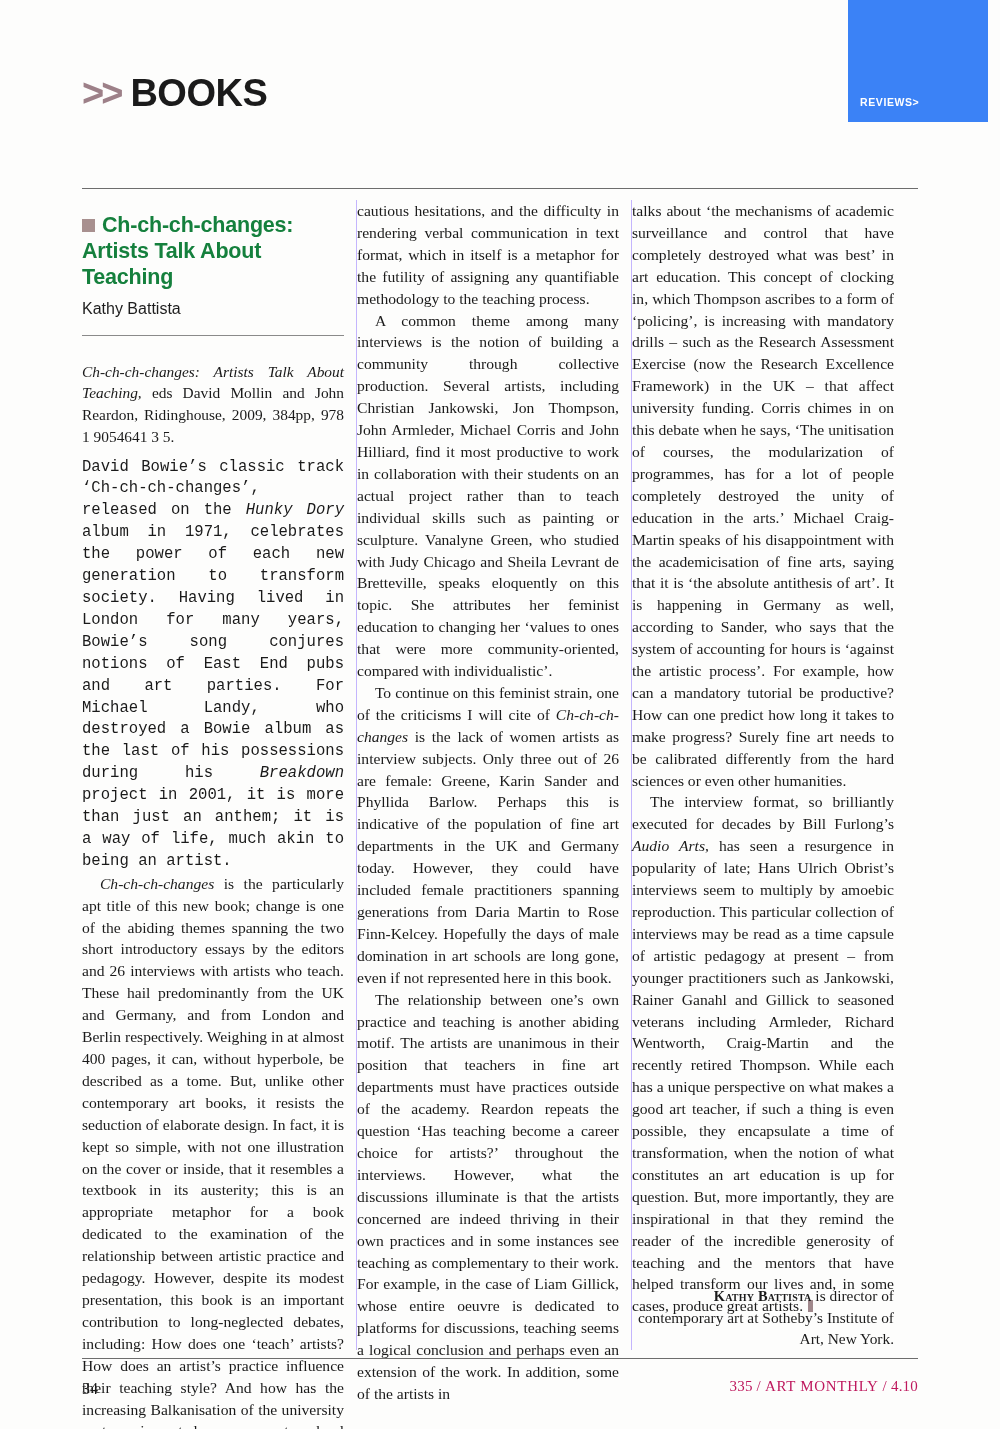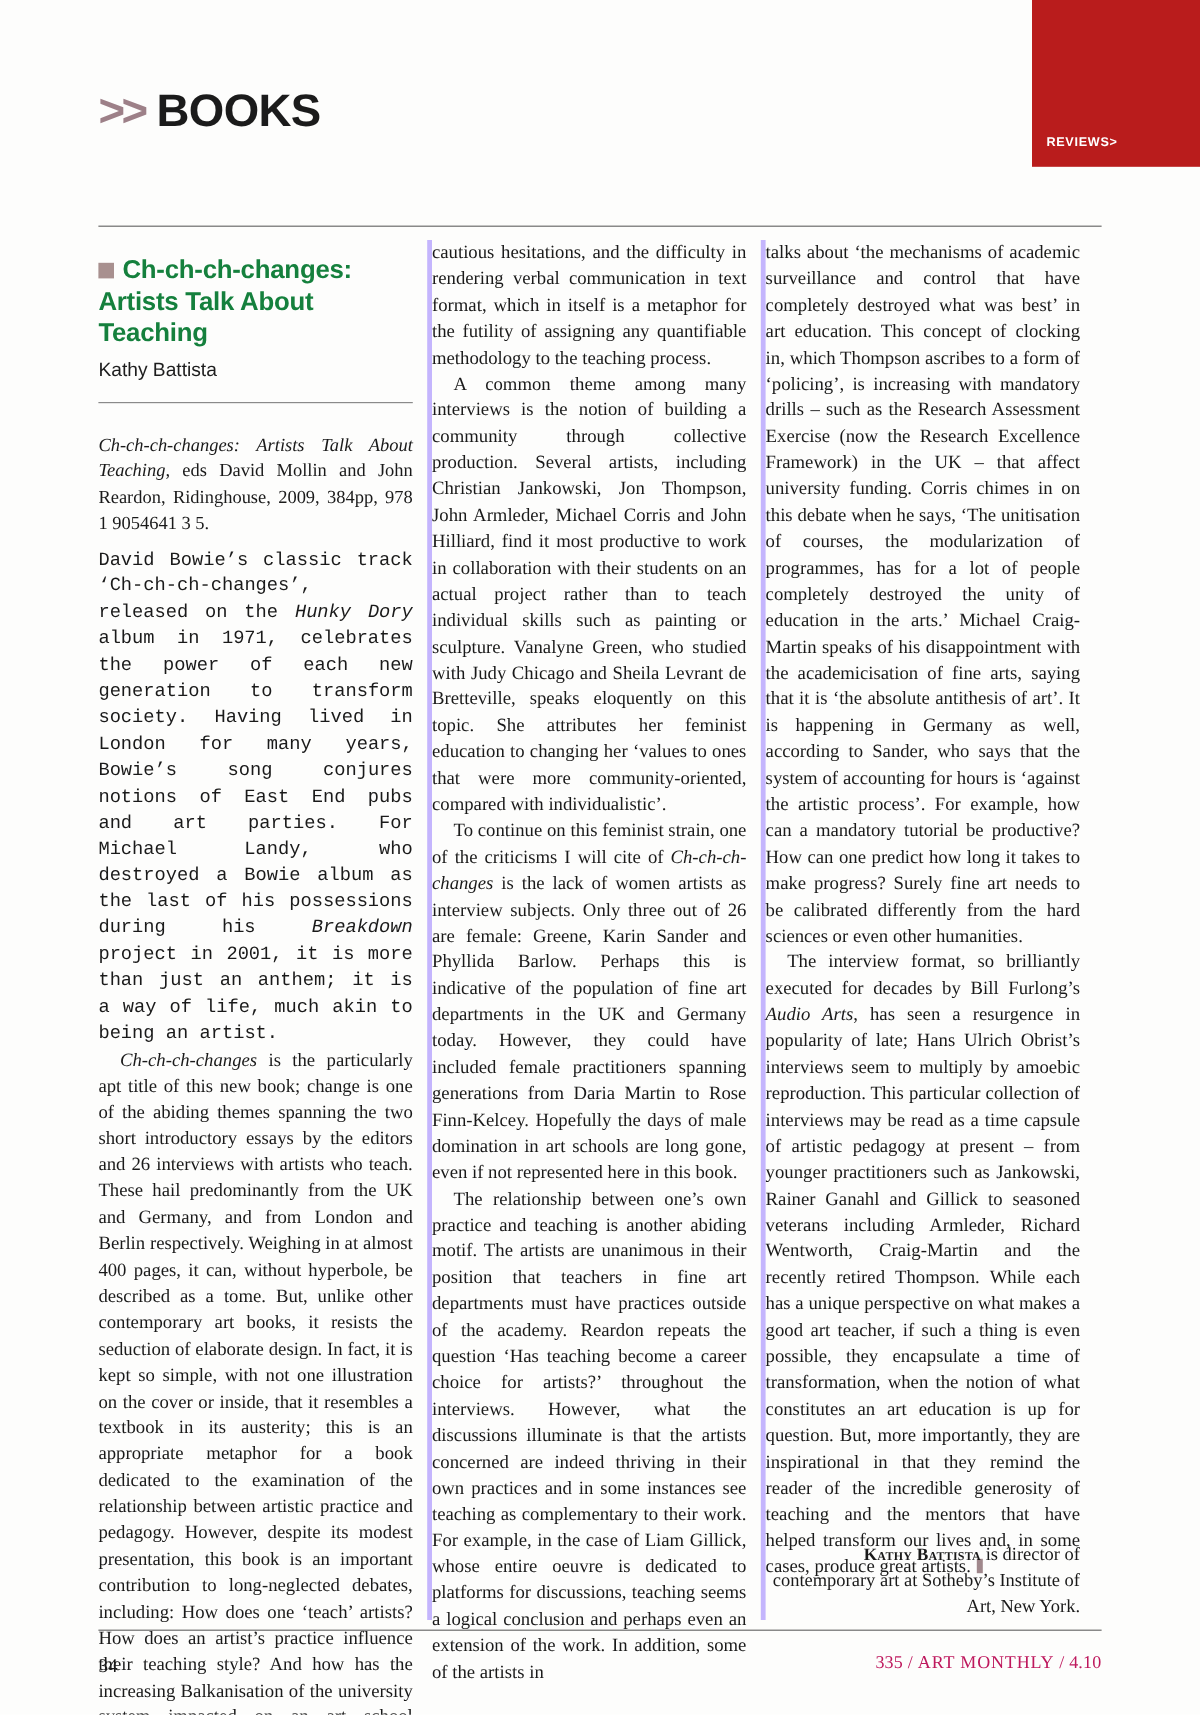--- a/index.html
+++ b/index.html
@@ -19,21 +19,21 @@
   
   .page {
     position: absolute;
     inset: 0;
     background: #fdfdfc;
   }
 
   
   .masthead {
     position: absolute;
-    left: 0; right: 0; top: 0;
+    left: 0; right: 12px; top: 0;
     height: 175px;
     padding-left: 34px;
   }
   .section-title {
     position: absolute;
     left: 82px;
     top: 72px;
     font-family: "Liberation Sans", sans-serif;
     font-weight: bold;
     font-size: 38px;
@@ -45,22 +45,22 @@
     color: #9d8088;
     font-weight: bold;
     margin-right: 10px;
     letter-spacing: -3px;
   }
   .reviews-tab {
     position: absolute;
     right: 0;
     top: 0;
     width: 140px;
-    height: 139px;
-    background: #b91c1c;
+    height: 122px;
+    background: #3b82f6;
   }
   .reviews-tab-label {
     position: absolute;
     left: 12px;
     bottom: 14px;
     font-family: "Liberation Sans", sans-serif;
     font-size: 10.5px;
     font-weight: bold;
     letter-spacing: 0.6px;
     color: #ffffff;
@@ -94,21 +94,21 @@
     display: flex;
     gap: 0;
   }
   .col {
     width: 262px;
     position: relative;
     padding-right: 12px;
     box-sizing: content-box;
   }
   .col + .col {
-    border-left: 4px solid #c4b5fd;
+    border-left: 1px solid #c4b5fd;
   }
 
   
   .headline {
     font-family: "Liberation Sans", sans-serif;
     font-weight: bold;
     font-size: 21.5px;
     line-height: 1.22;
     color: #15803d;
     margin: 12px 0 0 0;

